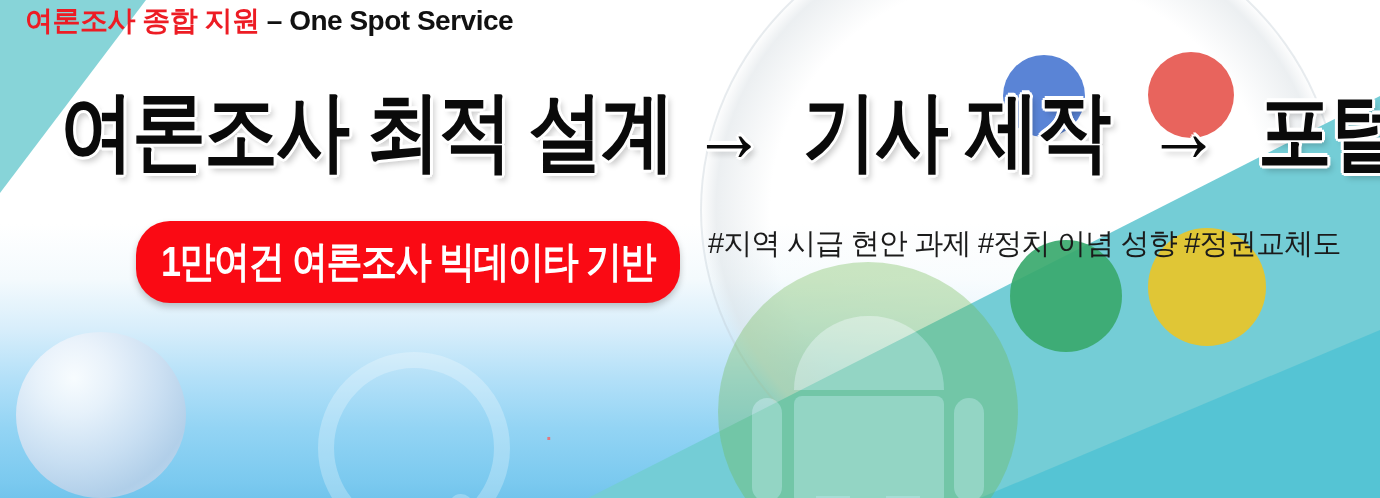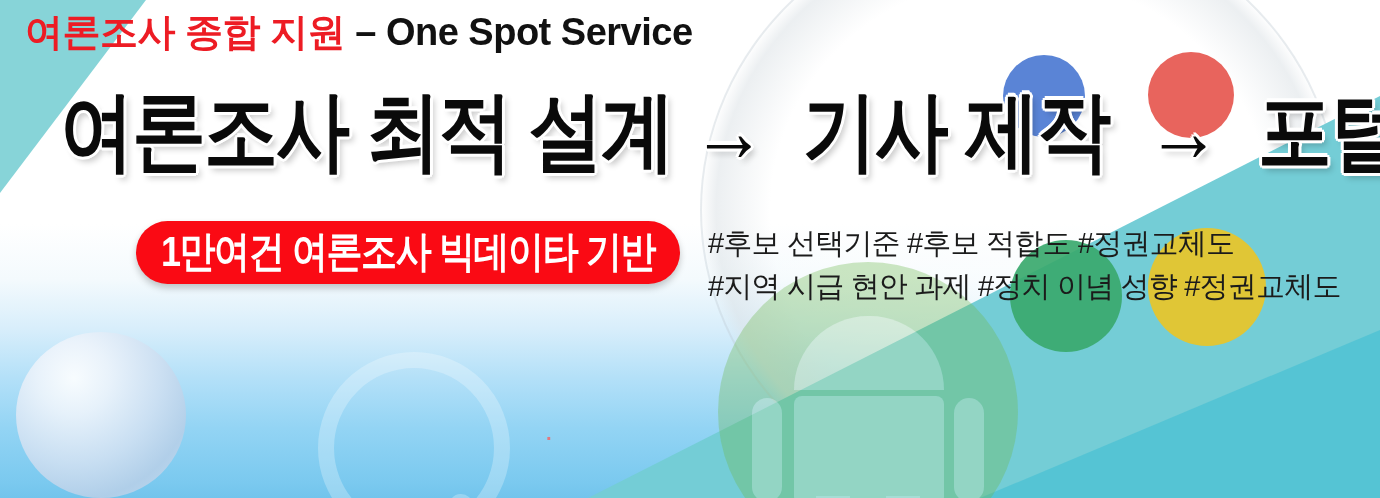--- a/index.html
+++ b/index.html
@@ -139,22 +139,22 @@
     background: rgba(255,255,255,.75);
     transform: rotate(42deg);
     transform-origin: 0 50%;
   }
 
   
   .content { position: absolute; inset: 0; }
 
   .eyebrow {
     position: absolute;
-    left: 25px; top: 10px;
-    font-size: 38px;
+    left: 25px; top: 4px;
+    font-size: 28px;
     font-weight: 700;
     letter-spacing: -0.5px;
     white-space: nowrap;
     line-height: 1.2;
   }
   .eyebrow .kr { color: #ed1c24; }
   .eyebrow .en { color: #111111; }
 
   .headline {
     position: absolute;
@@ -171,21 +171,21 @@
        2px 2px 0 #fff, -2px 2px 0 #fff, 2px -2px 0 #fff, -2px -2px 0 #fff,
        4px 4px 6px rgba(0,0,0,.22);
     transform: scaleY(1.18);
     transform-origin: left top;
   }
   .headline .arrow { font-weight: 700; letter-spacing: 0; }
 
   .badge {
     position: absolute;
     left: 136px; top: 221px;
-    width: 544px; height: 63px;
+    width: 544px; height: 82px;
     background: #fa0a14;
     border-radius: 34px;
     box-shadow: 0 4px 7px rgba(0,0,0,.22);
     display: flex;
     align-items: center;
     justify-content: center;
   }
   .badge span {
     color: #ffffff;
     font-size: 36px;
@@ -294,21 +294,20 @@
       &nbsp;<span>기사 제작</span>
       &nbsp;<span class="arrow">→</span>
       &nbsp;<span>포털·언론사 보도</span>
     </div>
 
     <div class="badge">
       <span>1만여건 여론조사 빅데이타 기반</span>
     </div>
 
     <div class="tags">
-      <div>#후보 선택기준 #후보 적합도  #정권교체도</div>
       <div>#지역 시급 현안 과제  #정치 이념 성향  #정권교체도</div>
     </div>
 
     <div class="logo">
       <div class="sphere"></div>
       <div class="tm">.</div>
     </div>
 
   </div>
 </div>

